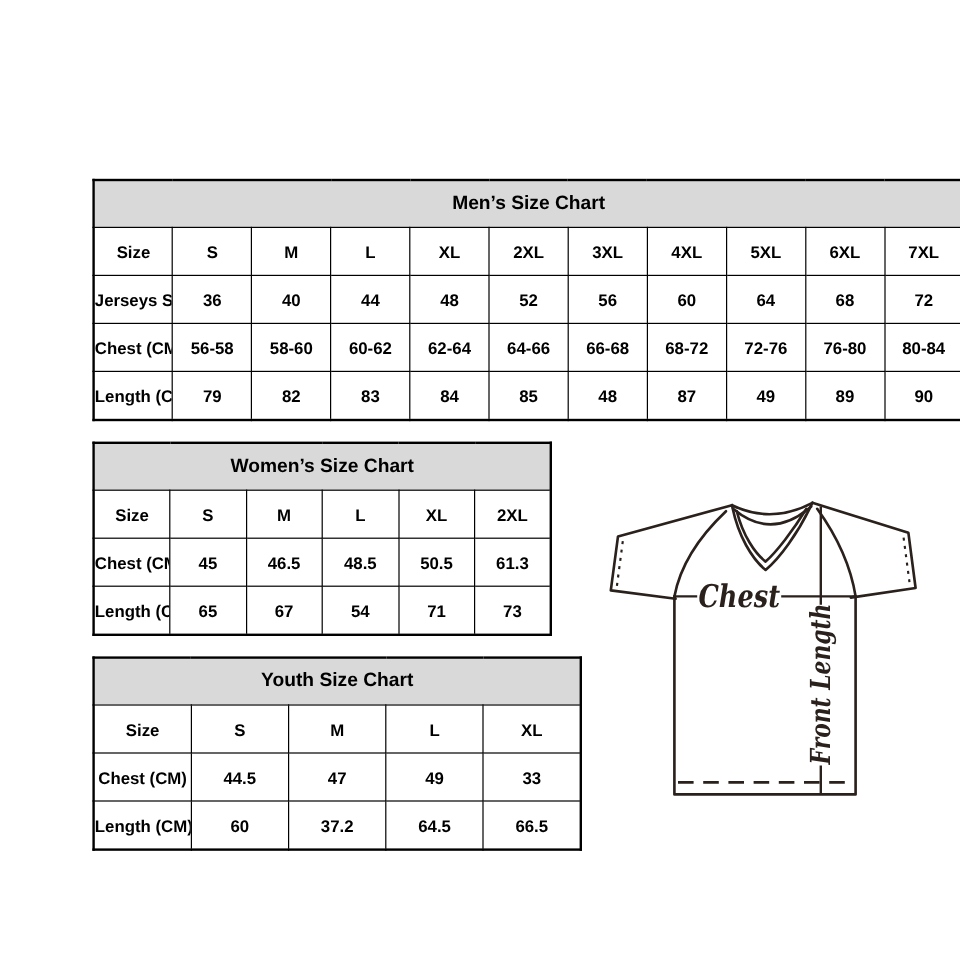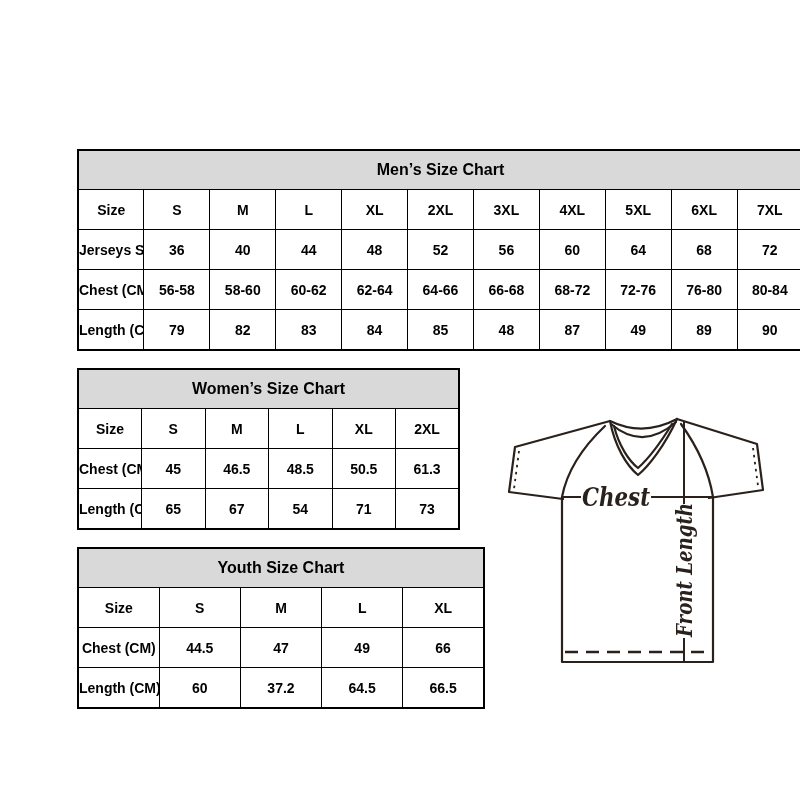--- a/index.html
+++ b/index.html
@@ -167,21 +167,21 @@
           <td class="data-cell">S</td>
           <td class="data-cell">M</td>
           <td class="data-cell">L</td>
           <td class="data-cell">XL</td>
         </tr>
         <tr>
           <td class="row-label">Chest (CM)</td>
           <td class="data-cell">44.5</td>
           <td class="data-cell">47</td>
           <td class="data-cell">49</td>
-          <td class="data-cell">66</td>
+          <td class="data-cell">33</td>
         </tr>
         <tr>
           <td class="row-label">Length (CM)</td>
           <td class="data-cell">60</td>
           <td class="data-cell">37.2</td>
           <td class="data-cell">64.5</td>
           <td class="data-cell">66.5</td>
         </tr>
       </tbody>
     </table>

